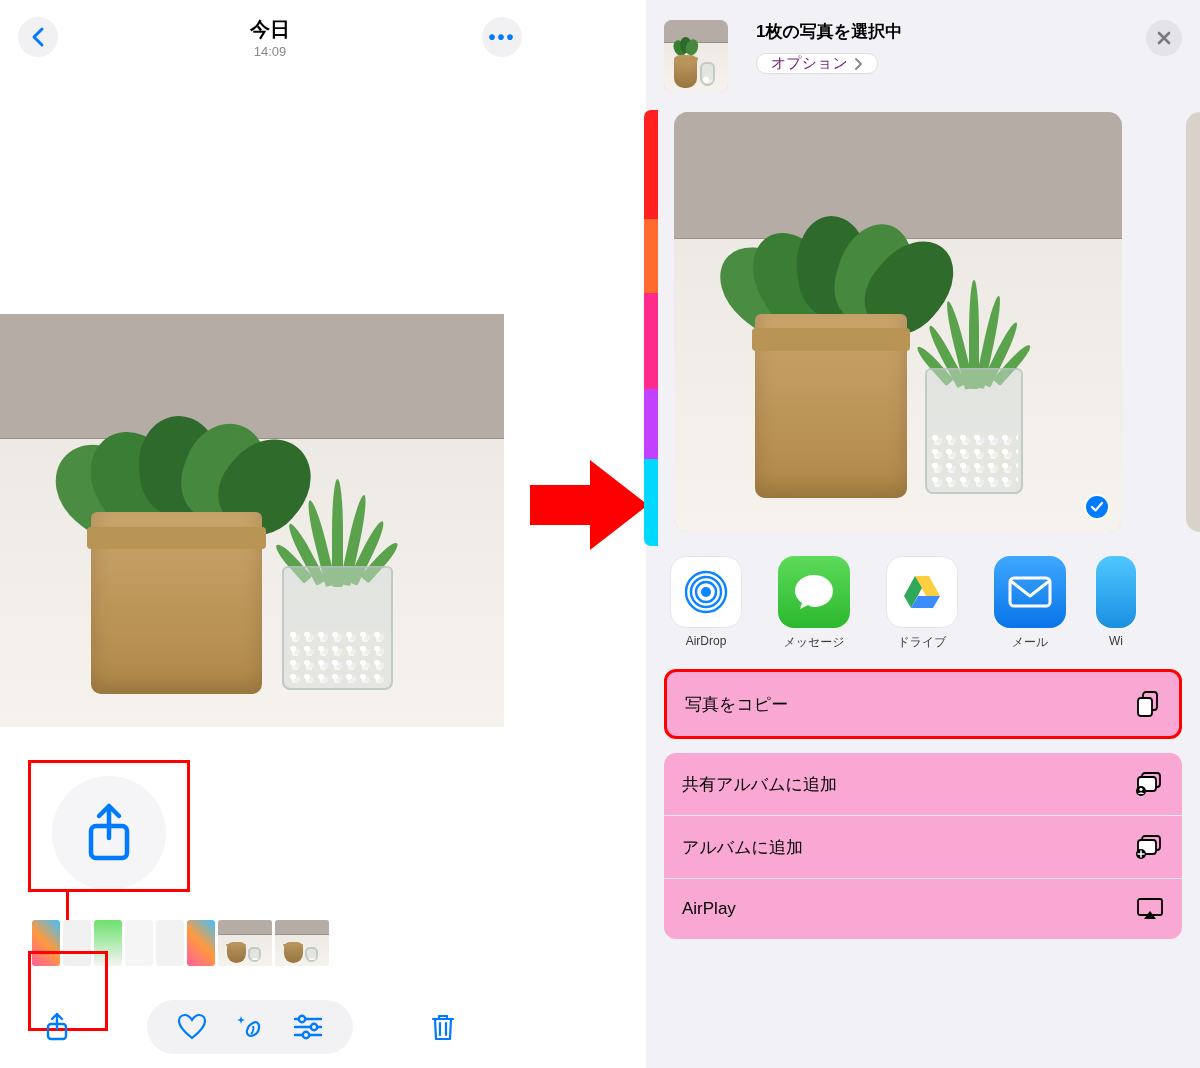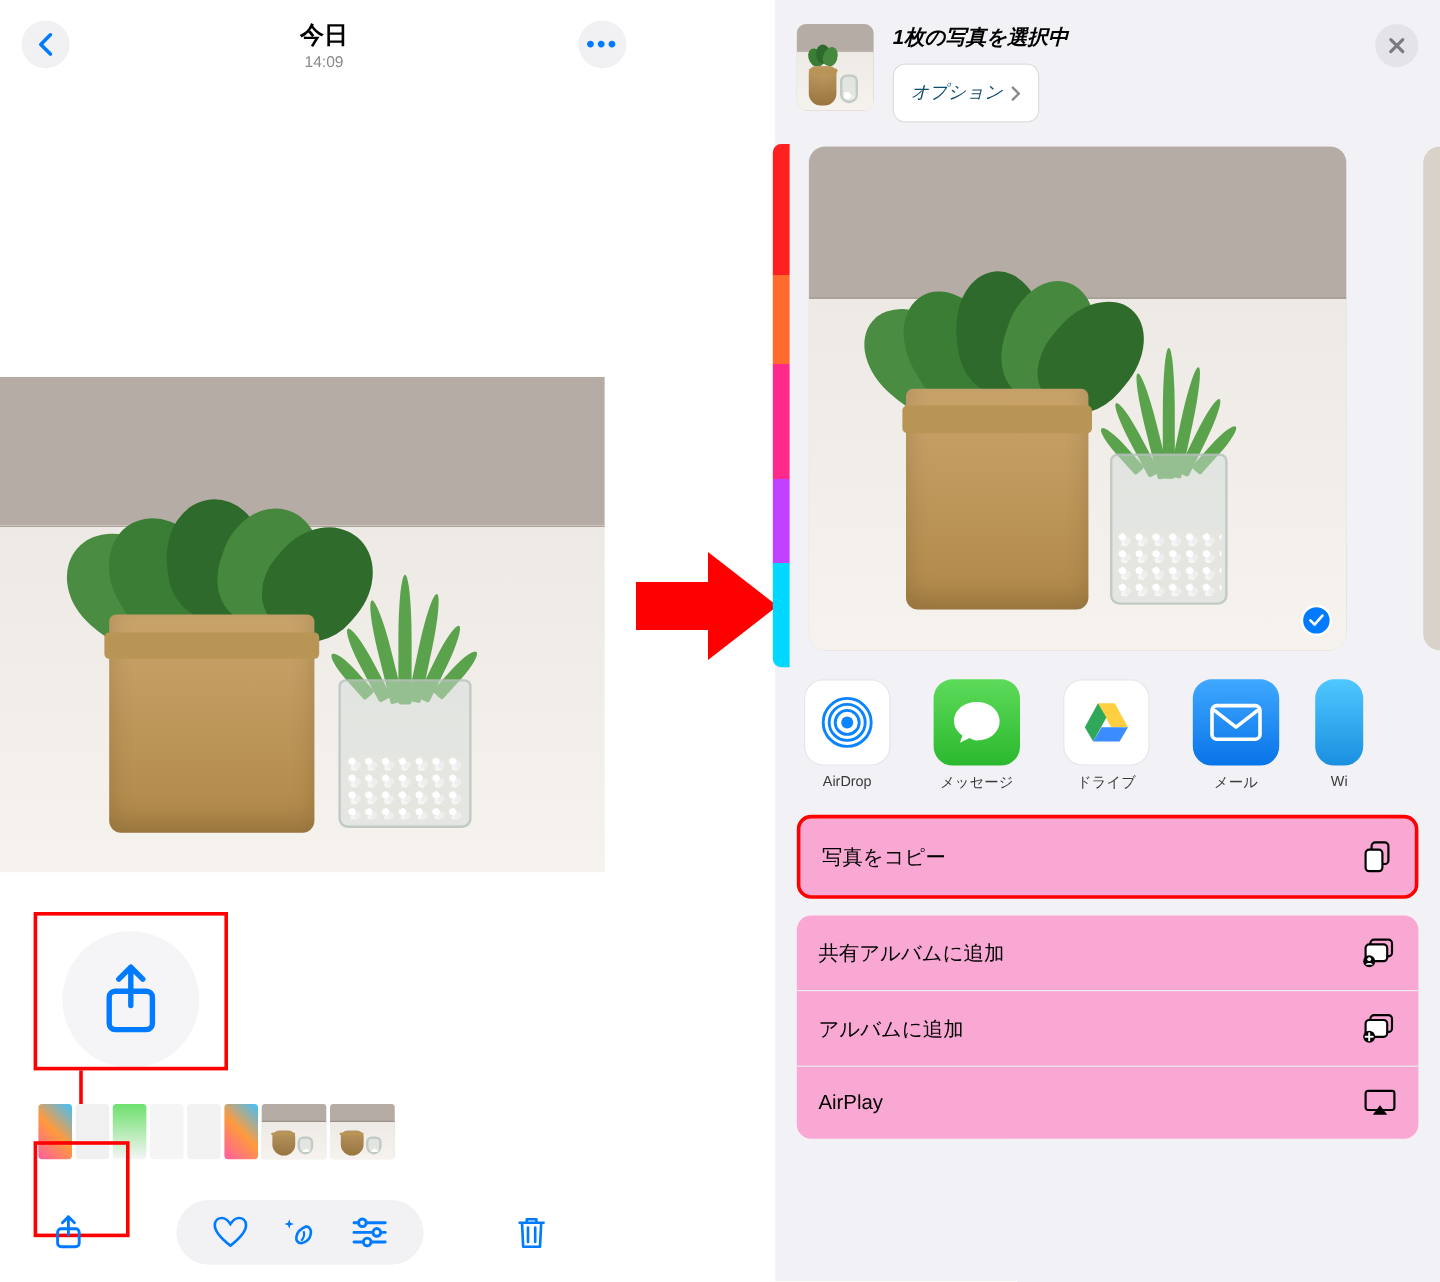--- a/index.html
+++ b/index.html
@@ -105,40 +105,39 @@
 .tb-center {
   display: flex; gap: 24px; align-items: center;
   background: #f2f2f5; border-radius: 30px;
   padding: 10px 28px;
 }
 .tb-ico { width: 34px; height: 34px; display: flex; align-items: center; justify-content: center; }
 
 
 .rp-top {
   padding: 20px 18px 14px 18px;
-  display: flex; align-items: flex-start; gap: 16px;
+  display: flex; align-items: flex-start; gap: 28px;
   background: #f2f2f6;
   position: relative;
-  font-style: italic;
 }
 .rp-peek {
   position: absolute; top: -8px; left: 0; right: 0;
   text-align: center; font-size: 15px; font-weight: 600; color: #333;
   opacity: 0.3;
 }
 .rp-thumb {
   width: 64px; height: 72px; border-radius: 8px;
   background: #cfc4b3; overflow: hidden;
 }
 .rp-title-area { flex: 1; }
 .rp-title { font-size: 17px; font-weight: 700; color: #000; }
 .rp-opt-btn {
   margin-top: 10px; display: inline-flex; align-items: center; gap: 6px;
   background: #fff; border: 1px solid #ddd; border-radius: 10px;
-  padding: 14px 14px; font-size: 15px; font-weight: 500; color: #0c4a6e;
+  padding: 0 14px; font-size: 15px; font-weight: 500; color: #701a75;
 }
 .rp-close {
   width: 36px; height: 36px; border-radius: 18px;
   background: #e4e4e8;
   display: flex; align-items: center; justify-content: center;
 }
 
 .rp-preview-wrap {
   position: relative;
   padding: 0 18px;

